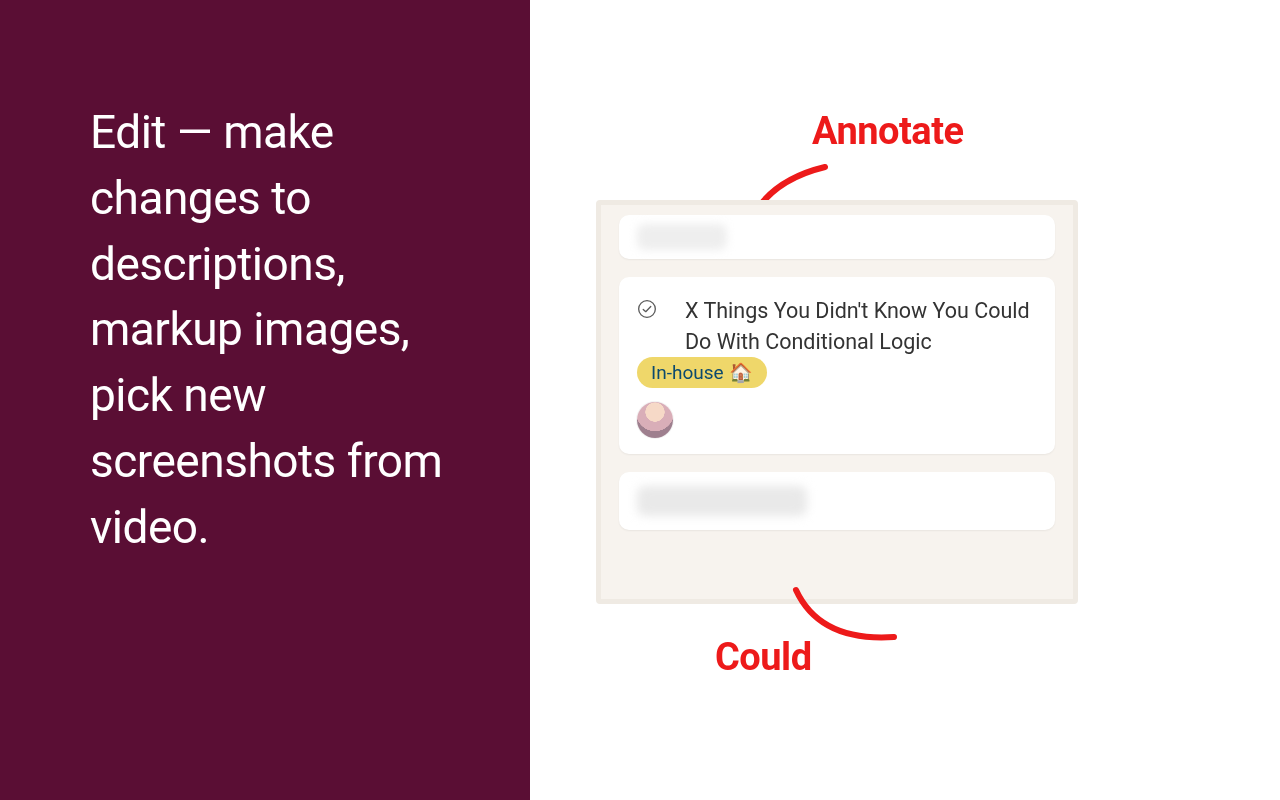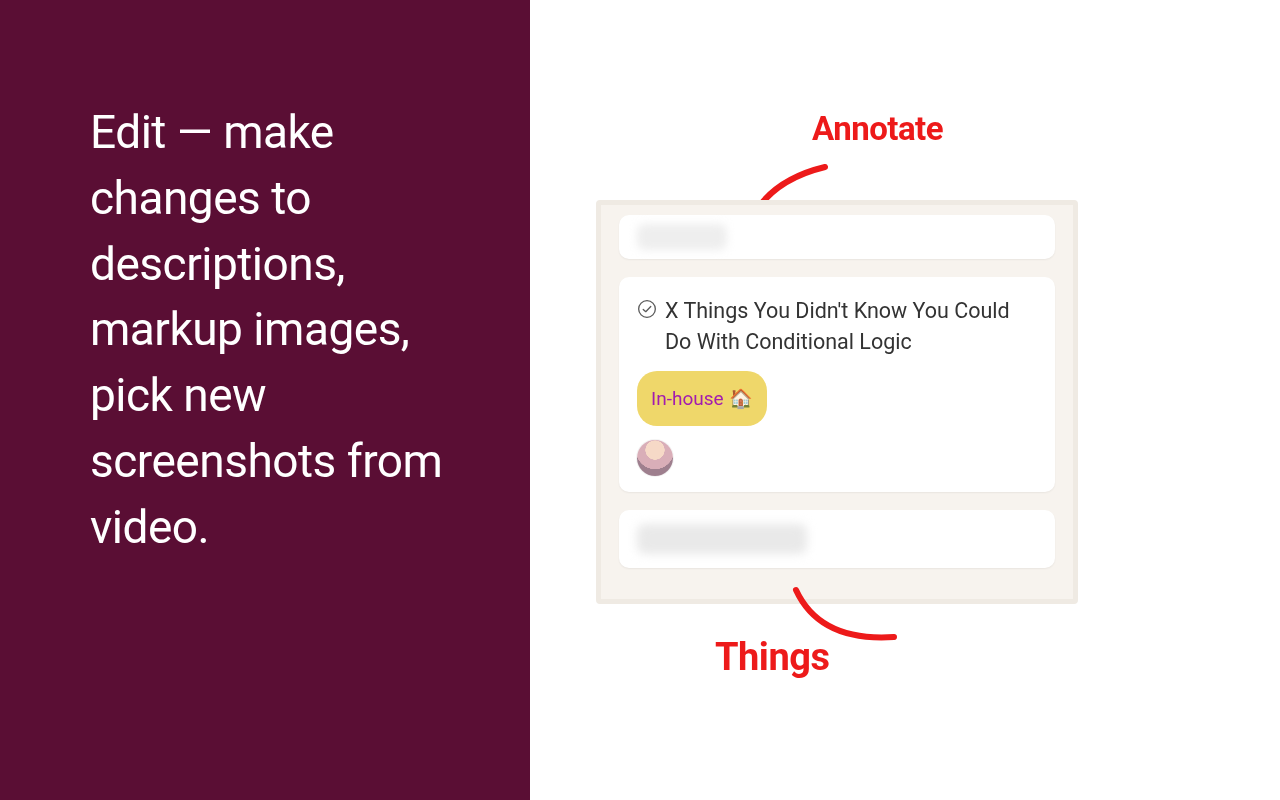--- a/index.html
+++ b/index.html
@@ -22,21 +22,21 @@
     flex: 1;
     height: 100%;
     background: #fff;
     position: relative;
   }
   .annotate-label {
     position: absolute;
     top: 109px;
     left: 282px;
     color: #ed1a1a;
-    font-size: 33px;
+    font-size: 38px;
     font-weight: 700;
     letter-spacing: -0.5px;
   }
   .redact-label {
     position: absolute;
     top: 635px;
     left: 185px;
     color: #ed1a1a;
     font-size: 38px;
     font-weight: 700;
@@ -95,30 +95,30 @@
   .card-main { padding: 18px 18px 16px 18px; }
   .title-row { display:flex; align-items:flex-start; gap: 8px; }
   .check-icon {
     width: 20px; height: 20px; flex-shrink:0; margin-top: 4px;
   }
   .card-title {
     color: #333;
     font-size: 21.5px;
     line-height: 1.45;
     font-weight: 400;
+    margin-left: 20px;
   }
   .tag {
     display:inline-flex;
     align-items:center;
     background: #efd76a;
-    color: #a21caf;
+    color: #0c4a6e;
     border-radius: 20px;
-    padding: 16px 14px;
+    padding: 4px 14px;
     font-size: 19px;
-    margin-top: 14px;
     gap: 6px;
   }
   .avatar {
     width: 36px; height: 36px; border-radius: 50%;
     margin-top: 14px;
     background: radial-gradient(circle at 50% 28%, #f6d9c7 0 30%, #d9aeb8 31% 60%, #9e7f8e 61% 100%);
     box-shadow: 0 0 0 1px rgba(0,0,0,0.05);
   }
 </style>
 </head>
@@ -162,16 +162,16 @@
       <div class="card card-bottom">
         <div class="smudge"></div>
       </div>
 
     </div>
 
     <svg class="redact-arc" viewBox="0 0 110 80">
       <path d="M 6 8 Q 30 60 104 55" stroke="#ed1a1a" stroke-width="6" fill="none" stroke-linecap="round"></path>
     </svg>
 
-    <div class="redact-label">Things</div>
+    <div class="redact-label">Could</div>
 
   </div>
 </div>
 
 </body></html>

